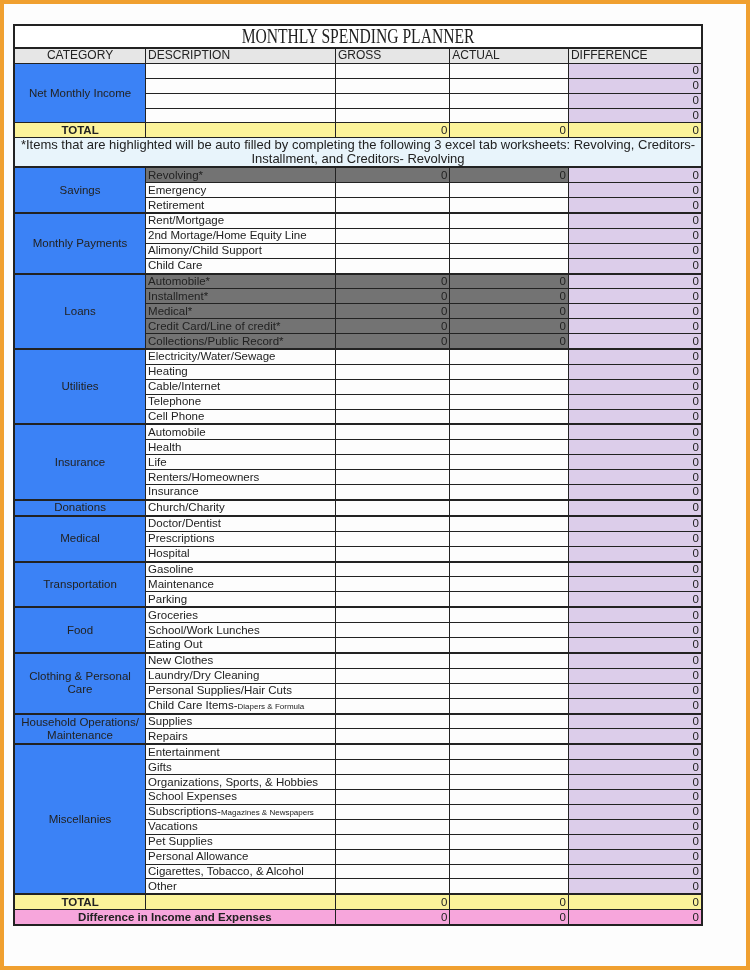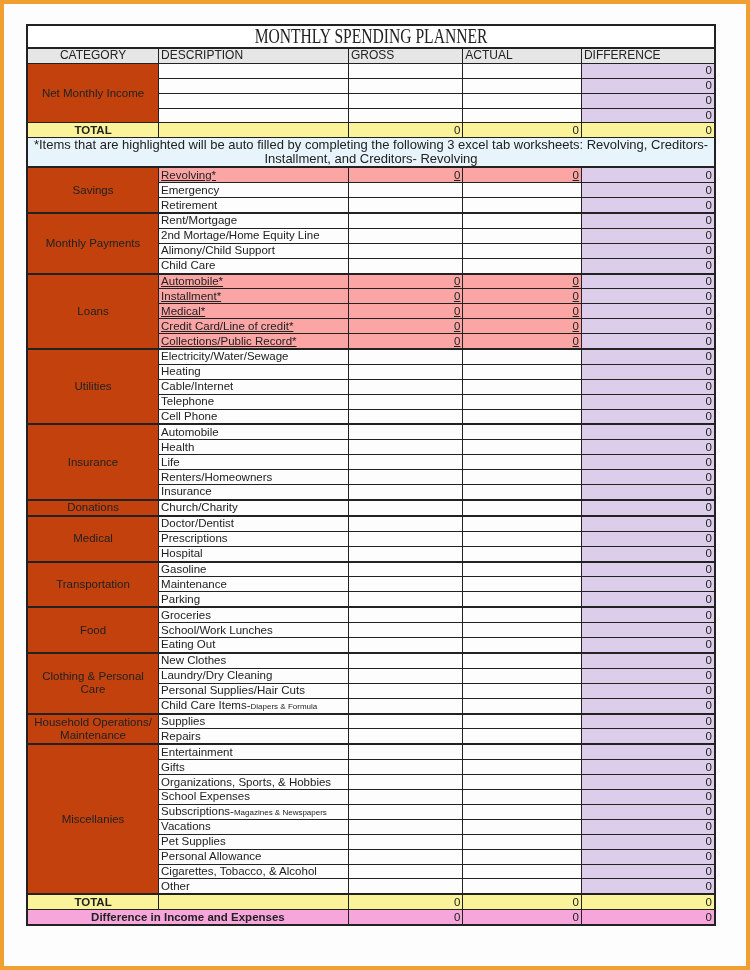--- a/index.html
+++ b/index.html
@@ -2,34 +2,34 @@
 <html><head>
 <meta charset="utf-8">
 <style>
   html, body { margin:0; padding:0; }
   body {
     width:750px; height:970px; box-sizing:border-box;
     border:4px solid #f0a030; background:#fdfdfd;
     font-family:"Liberation Sans", sans-serif; color:#222;
     position:relative; overflow:hidden;
   }
-  #sheet { position:absolute; left:22px; top:20px; width:690px; }
+  #sheet { position:absolute; left:9px; top:20px; width:690px; }
   .title-wrap { border:2px solid #222; border-bottom:1px solid #222; height:21px; overflow:hidden; background:#fff; }
   .title-wrap .t {
     display:block; text-align:center; font-family:"Liberation Serif", serif;
     font-size:20px; line-height:21px; transform:scaleX(0.78);
   }
   table { border-collapse:collapse; width:690px; table-layout:fixed; }
   td { border:1px solid #222; padding:0 2px; height:13.9px; font-size:11.5px; line-height:13px; white-space:nowrap; overflow:hidden; }
   .hdr td { background:#e6e6e6; font-size:12px; }
   .hdr td.c1 { text-align:center; }
-  .cat { text-align:center; white-space:normal; background:#c2410c; vertical-align:middle; }
+  .cat { text-align:center; white-space:normal; background:#3b82f6; vertical-align:middle; }
   .num { text-align:right; }
   .diff { background:#dccdea; text-align:right; }
-  .hl { background:#fca5a5;text-decoration:underline; }
+  .hl { background:#737373; }
   .total td { background:#fbf39a; }
   .total .c1 { text-align:center;font-weight:bold; }
   .grand td { background:#f7a6dc; font-weight:bold; }
   .grand td.num { font-weight:normal; }
   .note td { background:#e8f4fb; white-space:normal; text-align:center; height:28px; font-size:13px; line-height:14px; }
   .small { font-size:8px; }
   table { border-left:2px solid #222; border-right:2px solid #222; border-bottom:2px solid #222; }
   .sect-top td { border-top:2px solid #222; }
 </style>
 </head>

